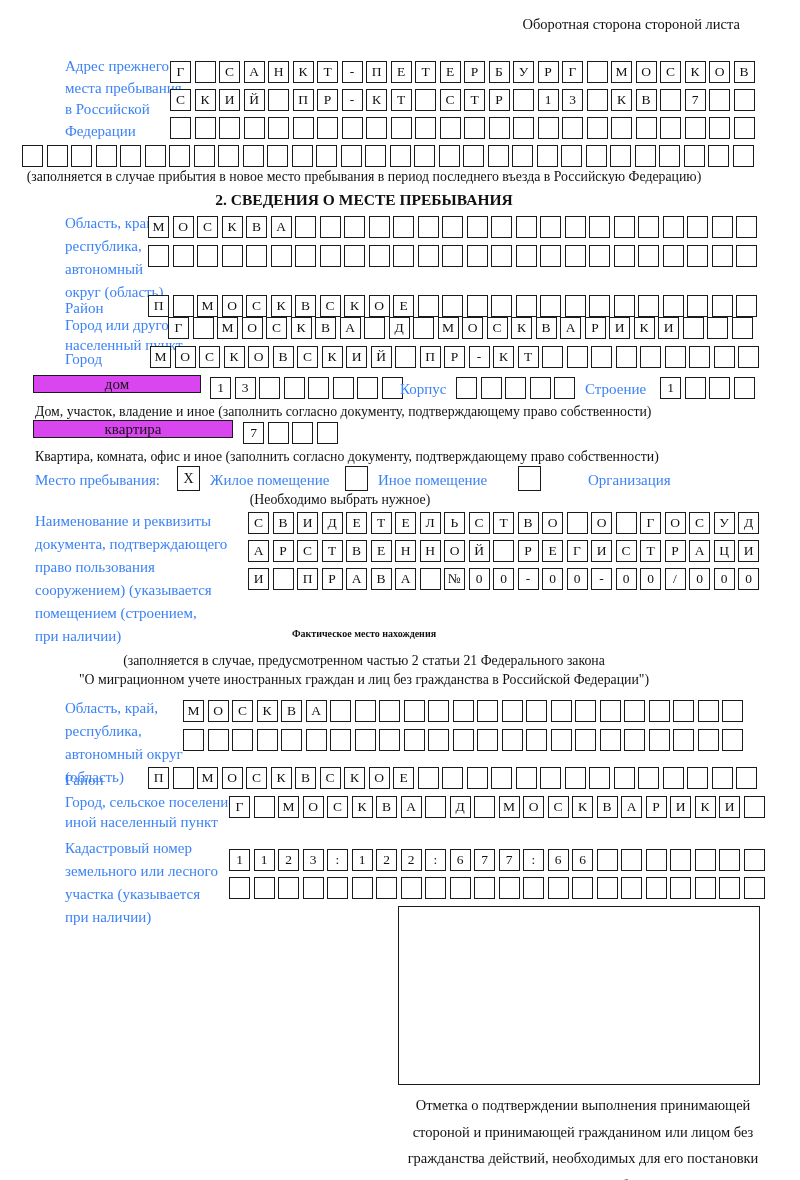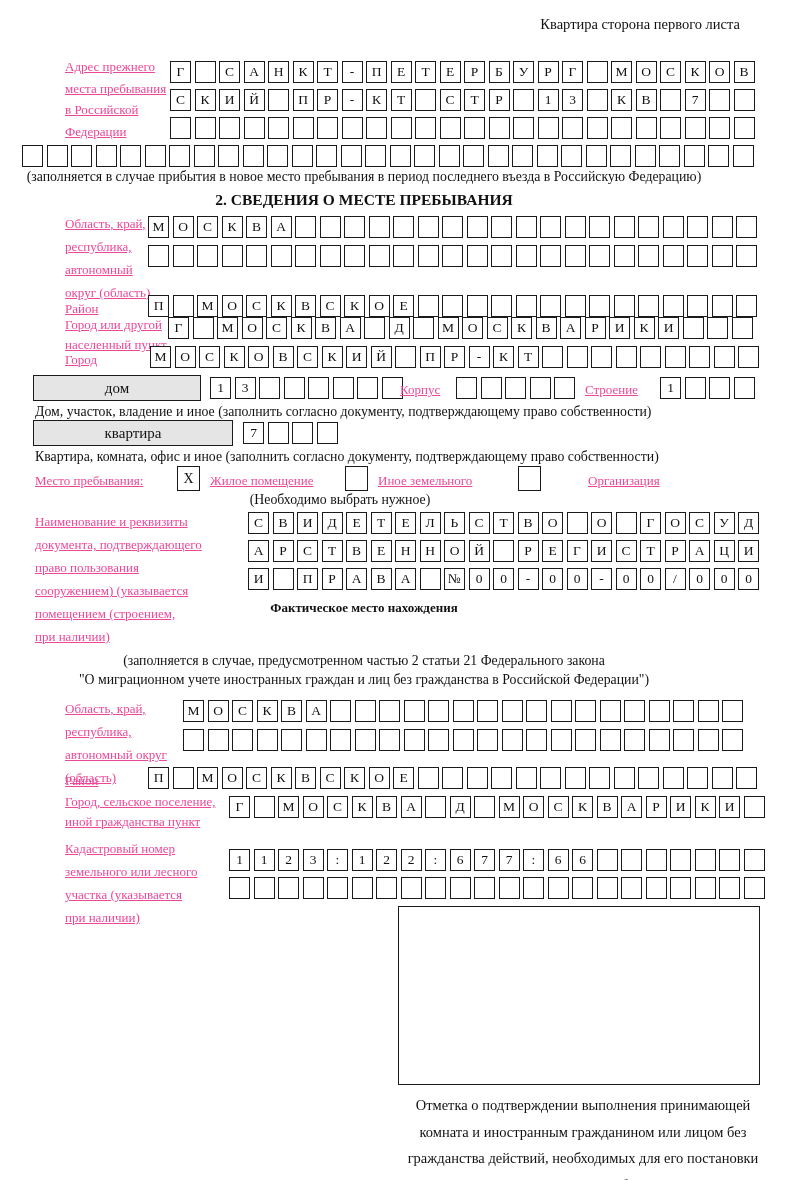--- a/index.html
+++ b/index.html
@@ -1,49 +1,49 @@
 <!DOCTYPE html>
 <html><head>
 <meta charset="utf-8">
 <style>
   html,body{margin:0;padding:0;background:#fff;}
   .page{
     position:relative;width:800px;height:1180px;background:#ffffff;
     font-family:"Liberation Serif", serif;color:#111;overflow:hidden;
   }
   .abs{position:absolute;}
-  .lbl{font-size:13px;line-height:21.5px;color:#ec4899;text-decoration:underline;}
+  .lbl{font-size:15px;line-height:21.5px;color:#3b82f6;}
   .lbl23 div{line-height:23px;}
   .lbl20 div{line-height:20px;}
   .cap{font-size:13.8px;color:#111;}
   .center{left:0;width:728px;text-align:center;}
   .bold{font-weight:bold;}
   .boxrow{display:flex;gap:3.5px;}
   .cell{
     box-sizing:border-box;flex:0 0 21px;width:21px;height:22px;
     border:1.5px solid #1b1b1b;display:flex;align-items:center;justify-content:center;
     font-size:13.5px;font-family:"Liberation Serif", serif;background:#fff;
   }
   .widebox{
-    box-sizing:border-box;border:1.5px solid #1b1b1b;height:26px;
-    display:flex;align-items:center;justify-content:center;font-size:15px;background:#e5e5e5;
+    box-sizing:border-box;border:1.5px solid #1b1b1b;height:18px;
+    display:flex;align-items:center;justify-content:center;font-size:15px;background:#d946ef;
   }
   .checkbox{
     box-sizing:border-box;width:23px;height:25px;border:1.5px solid #1b1b1b;
     display:flex;align-items:center;justify-content:center;font-size:14px;background:#fff;
   }
   .bigrect{box-sizing:border-box;border:1.8px solid #1b1b1b;background:#fff;}
   .markcap div{line-height:26.5px;}
 </style>
 </head>
 <body>
 
 <div class="page">
 
-  <div class="abs cap" style="top:16px;right:60px;font-size:14.5px;">Квартира сторона первого листа</div>
+  <div class="abs cap" style="top:16px;right:60px;font-size:14.5px;">Оборотная сторона стороной листа</div>
 
   <div class="abs lbl" style="left:65px;top:56px;">
       <div>Адрес прежнего</div>
       <div>места пребывания</div>
       <div>в Российской</div>
       <div>Федерации</div>
     </div>
   <div class="abs boxrow" style="left:170px;top:61px;">
       <span class="cell">Г</span>
       <span class="cell"></span>
@@ -342,21 +342,21 @@
       <span class="cell"></span>
       <span class="cell"></span>
       <span class="cell"></span>
     </div>
   <div class="abs cap" style="left:35px;top:449px;">Квартира, комната, офис и иное (заполнить согласно документу, подтверждающему право собственности)</div>
 
   <div class="abs lbl" style="left:35px;top:470px;">Место пребывания:</div>
   <div class="abs checkbox" style="left:177px;top:466px;">X</div>
   <div class="abs lbl" style="left:210px;top:470px;">Жилое помещение</div>
   <div class="abs checkbox" style="left:345px;top:466px;"></div>
-  <div class="abs lbl" style="left:378px;top:470px;">Иное земельного</div>
+  <div class="abs lbl" style="left:378px;top:470px;">Иное помещение</div>
   <div class="abs checkbox" style="left:518px;top:466px;"></div>
   <div class="abs lbl" style="left:588px;top:470px;">Организация</div>
   <div class="abs cap" style="left:0px;top:492px;width:680px;text-align:center;">(Необходимо выбрать нужное)</div>
 
   <div class="abs lbl lbl23" style="left:35px;top:510px;">
       <div>Наименование и реквизиты</div>
       <div>документа, подтверждающего</div>
       <div>право пользования</div>
       <div>сооружением) (указывается</div>
       <div>помещением (строением,</div>
@@ -425,21 +425,21 @@
       <span class="cell">0</span>
       <span class="cell">-</span>
       <span class="cell">0</span>
       <span class="cell">0</span>
       <span class="cell">/</span>
       <span class="cell">0</span>
       <span class="cell">0</span>
       <span class="cell">0</span>
     </div>
 
-  <div class="abs center bold" style="top:600px;font-size:13px;">Фактическое место нахождения</div>
+  <div class="abs center bold" style="top:628px;font-size:10px;">Фактическое место нахождения</div>
   <div class="abs cap center" style="top:652px;line-height:18.5px;text-align:center;">
       <div>(заполняется в случае, предусмотренном частью 2 статьи 21 Федерального закона</div>
       <div>"О миграционном учете иностранных граждан и лиц без гражданства в Российской Федерации")</div>
     </div>
 
   <div class="abs lbl lbl23" style="left:65px;top:697px;">
       <div>Область, край,</div>
       <div>республика,</div>
       <div>автономный округ</div>
       <div>(область)</div>
@@ -519,21 +519,21 @@
       <span class="cell"></span>
       <span class="cell"></span>
       <span class="cell"></span>
       <span class="cell"></span>
       <span class="cell"></span>
       <span class="cell"></span>
     </div>
 
   <div class="abs lbl lbl20" style="left:65px;top:792px;">
       <div>Город, сельское поселение,</div>
-      <div>иной гражданства пункт</div>
+      <div>иной населенный пункт</div>
     </div>
   <div class="abs boxrow" style="left:229px;top:796px;">
       <span class="cell">Г</span>
       <span class="cell"></span>
       <span class="cell">М</span>
       <span class="cell">О</span>
       <span class="cell">С</span>
       <span class="cell">К</span>
       <span class="cell">В</span>
       <span class="cell">А</span>
@@ -604,18 +604,18 @@
       <span class="cell"></span>
       <span class="cell"></span>
       <span class="cell"></span>
       <span class="cell"></span>
       <span class="cell"></span>
     </div>
 
   <div class="abs bigrect" style="left:398px;top:906px;width:362px;height:179px;"></div>
   <div class="abs cap markcap" style="left:383px;top:1092px;width:400px;text-align:center;font-size:14.5px;">
       <div>Отметка о подтверждении выполнения принимающей</div>
-      <div>комната и иностранным гражданином или лицом без</div>
+      <div>стороной и принимающей гражданином или лицом без</div>
       <div>гражданства действий, необходимых для его постановки</div>
       <div>на учет по месту пребывания</div>
     </div>
 
 </div>
 
 </body></html>

